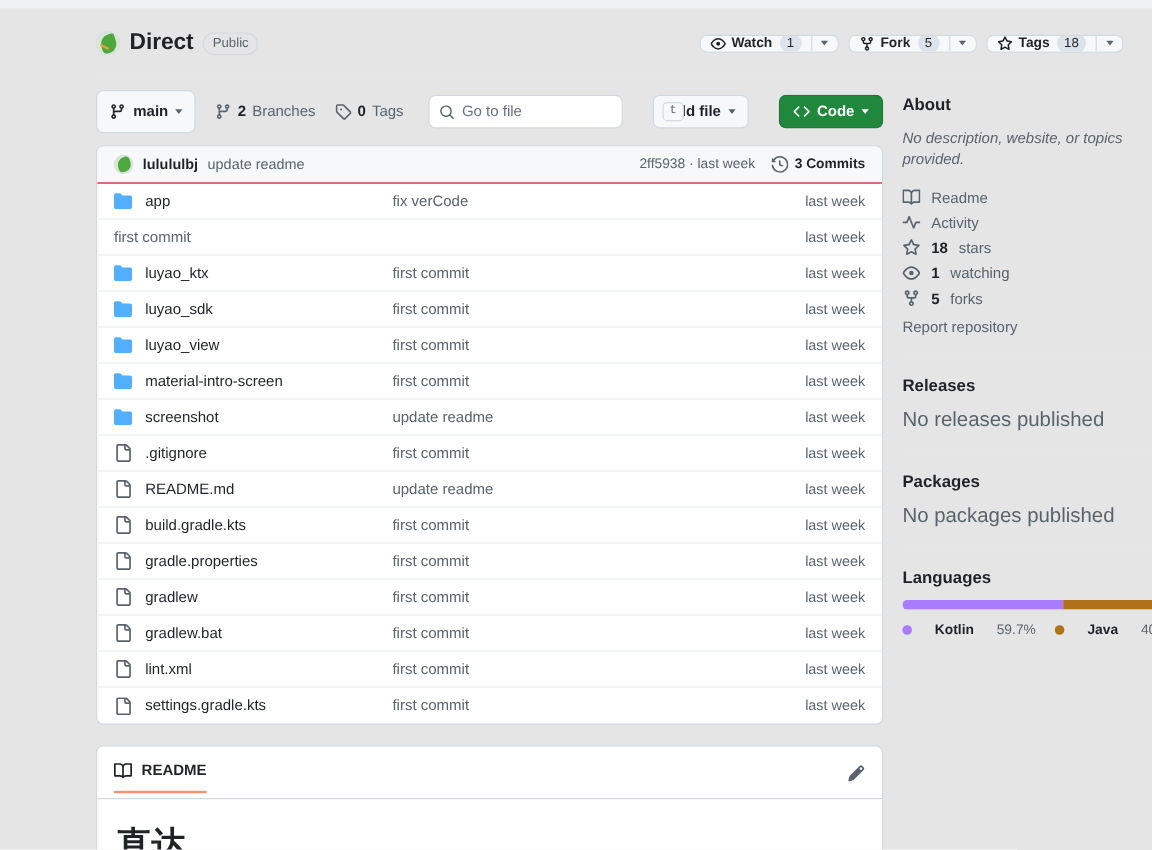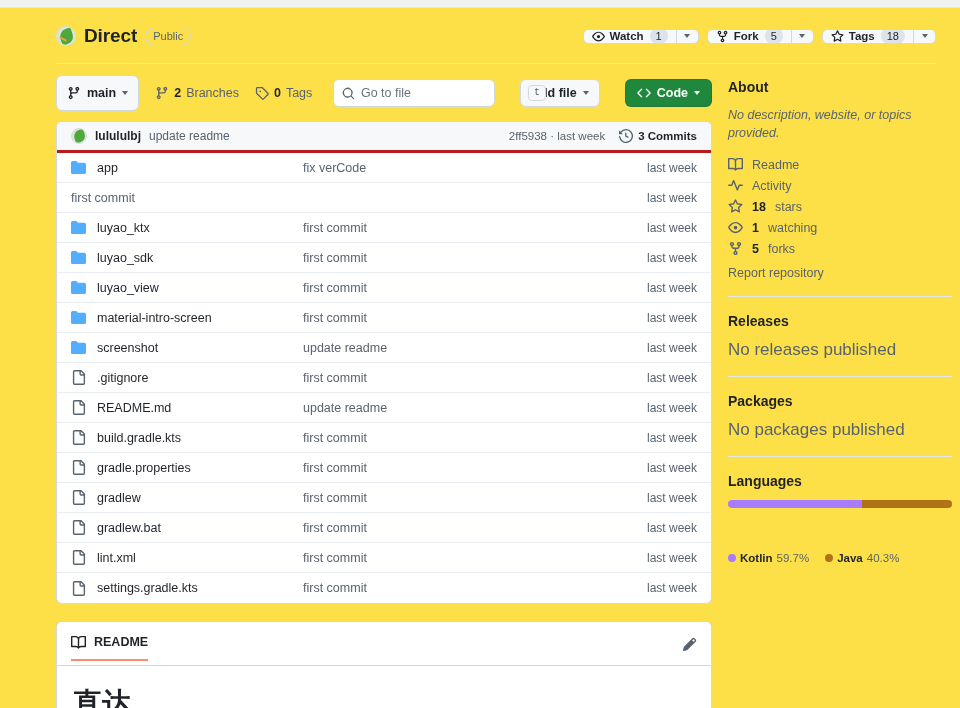--- a/index.html
+++ b/index.html
@@ -23,21 +23,22 @@
     height: 8px;
     background: #f0f1f3;
     border-bottom: 1px solid #e4e6ea;
     width: 100%;
   }
 
   .page {
     width: 960px;
     height: 700px;
     position: relative;
-    background: #fde047;
+    background: #e5e5e5;
+    padding-left: 24px;
   }
 
   
   .repo-header {
     padding: 12px 24px 0 56px;
     display: flex;
     align-items: center;
     justify-content: space-between;
     height: 44px;
   }
@@ -296,21 +297,21 @@
     background: #fff;
   }
 
   .commit-bar {
     display: flex;
     align-items: center;
     justify-content: space-between;
     background: #f6f8fa;
     padding: 0 14px;
     height: 31px;
-    border-bottom: 3px solid #b91c1c;
+    border-bottom: 1px solid #b91c1c;
   }
 
   .commit-left {
     display: flex;
     align-items: center;
     gap: 8px;
     font-size: 12px;
   }
   .commit-avatar {
     width: 16px; height: 16px;
@@ -465,25 +466,24 @@
     width: 100%;
   }
   .lang-legend {
     display: flex;
     gap: 16px;
     align-items: center;
   }
   .lang-item {
     display: inline-flex;
     align-items: center;
-    gap: 4px;
+    gap: 19px;
     font-size: 11.5px;
     color: #59636e;
     cursor: pointer;
-    margin-top: 33px;
   }
   .lang-item b { color: #1f2328; font-weight: bold; }
   .lang-dot {
     width: 8px; height: 8px;
     border-radius: 50%;
     display: inline-block;
   }
 </style>
 </head>
 <body>

